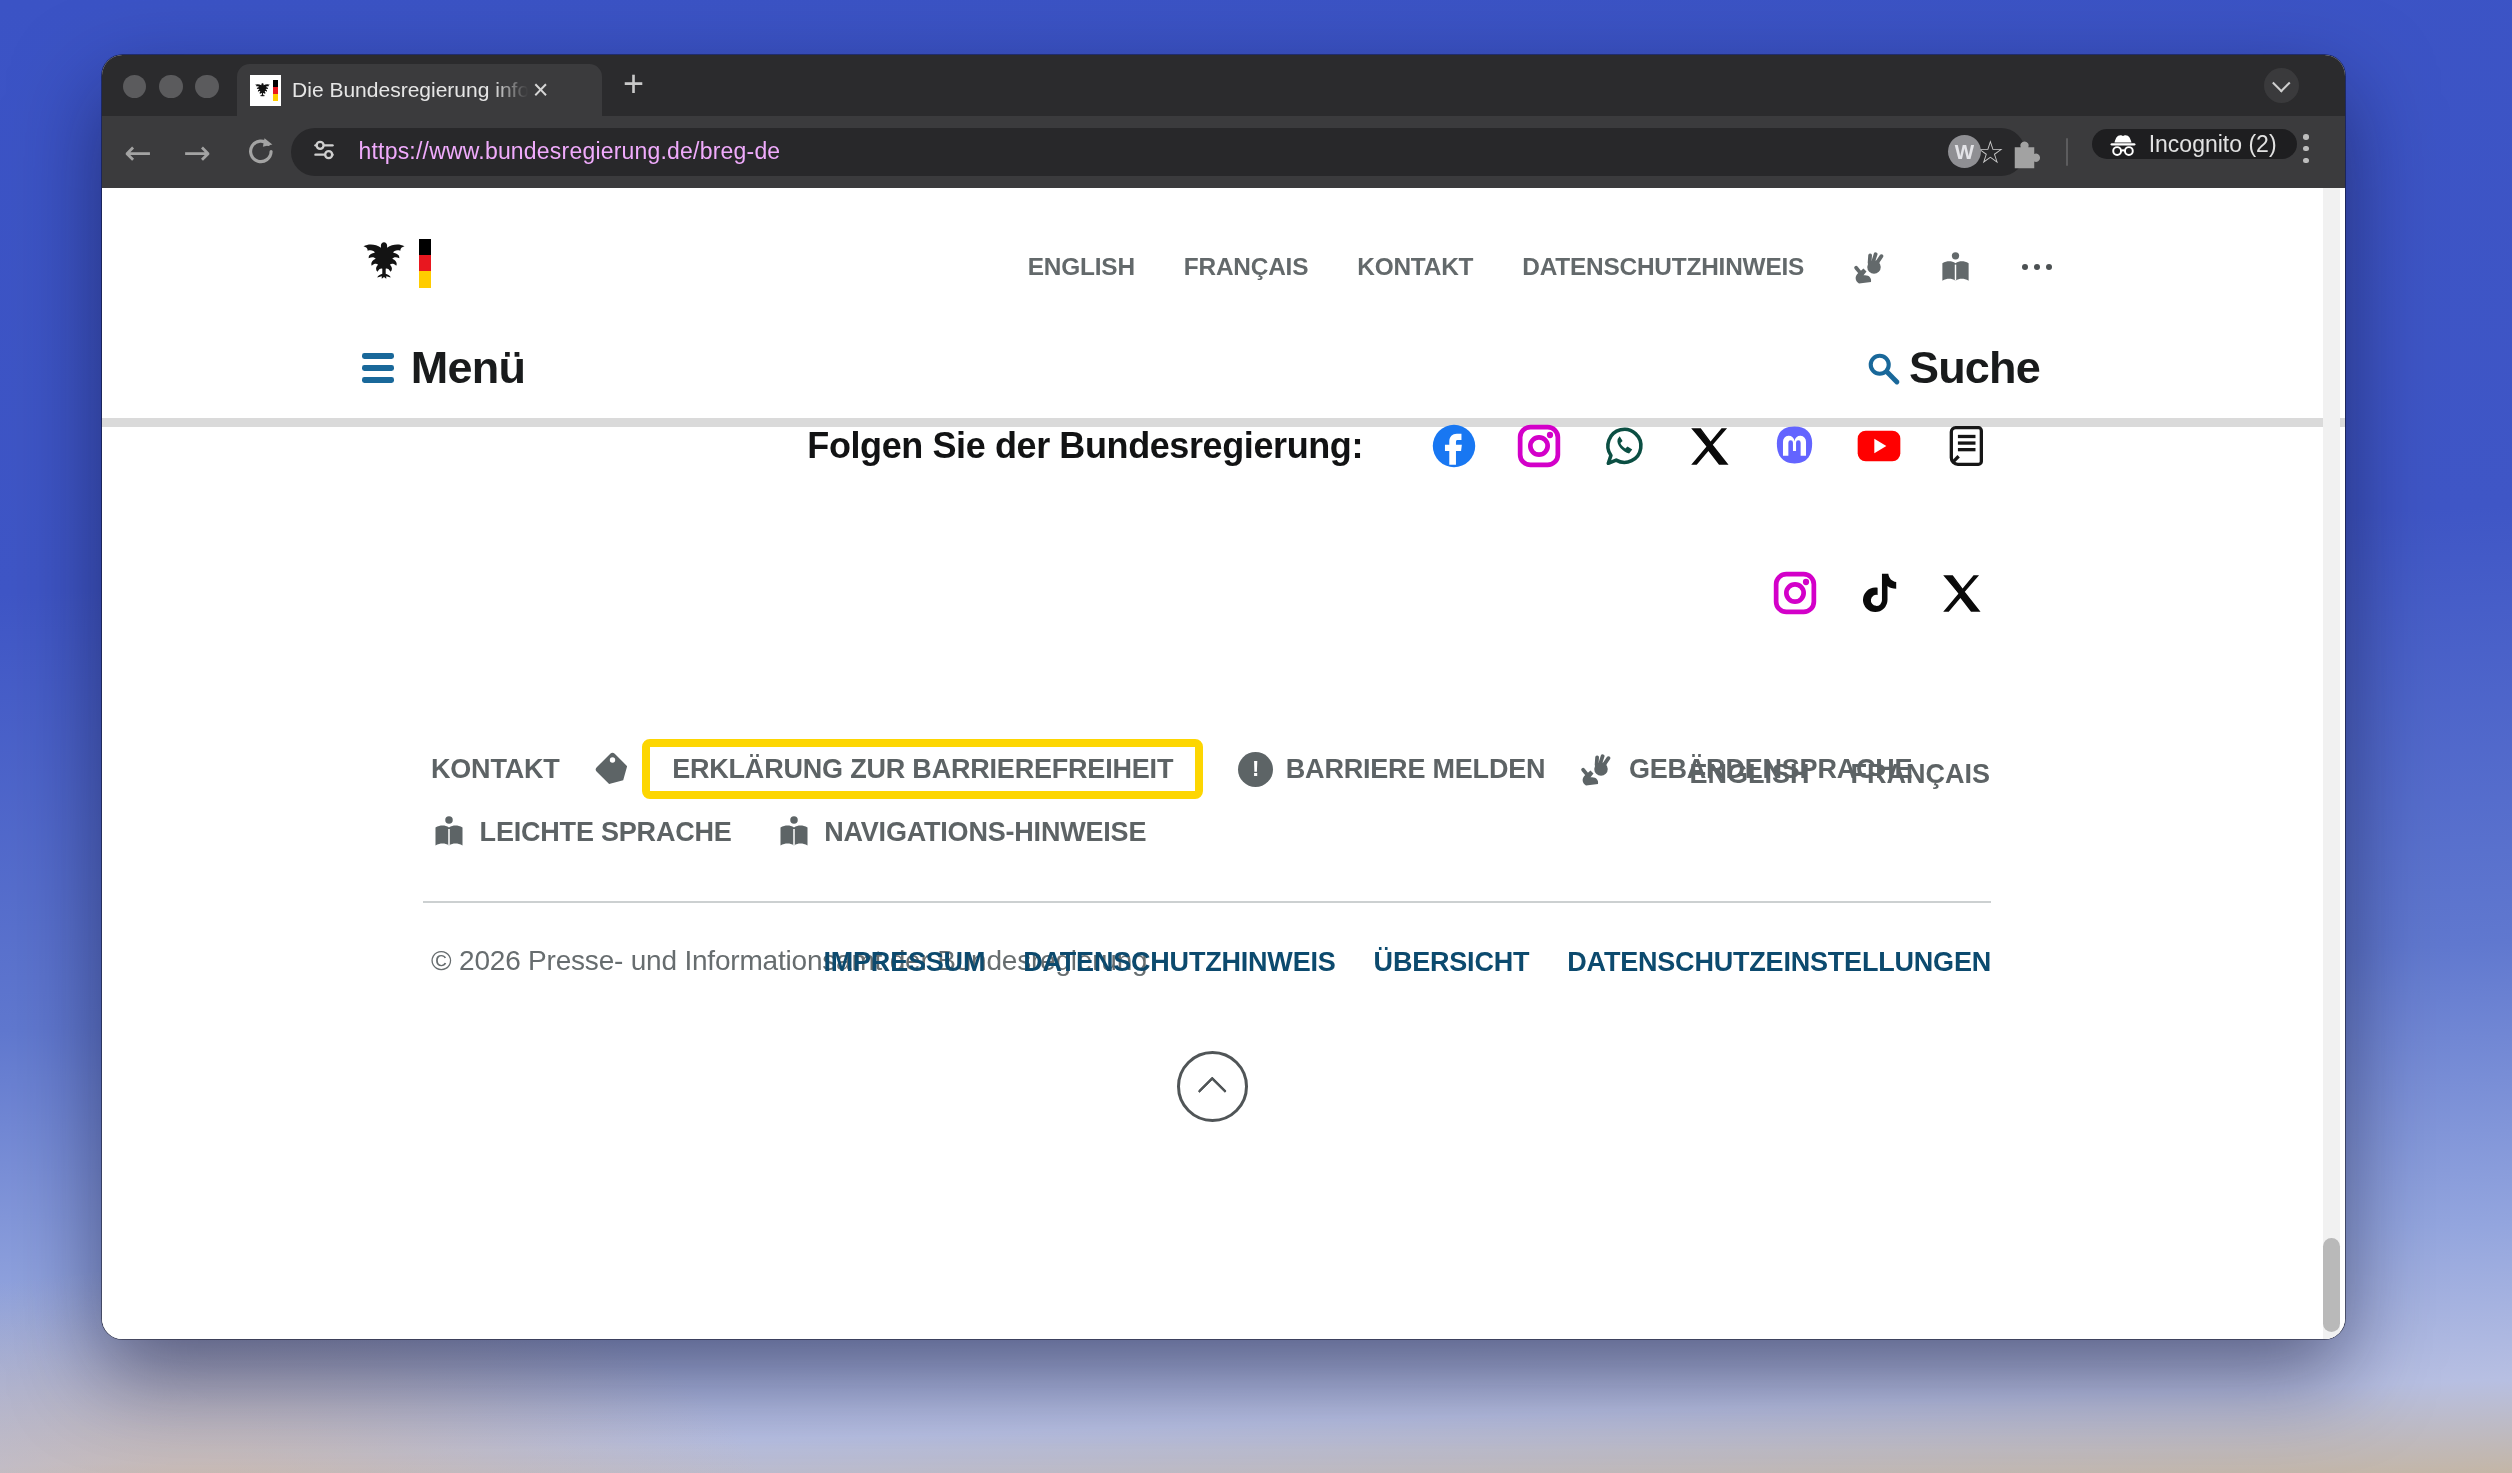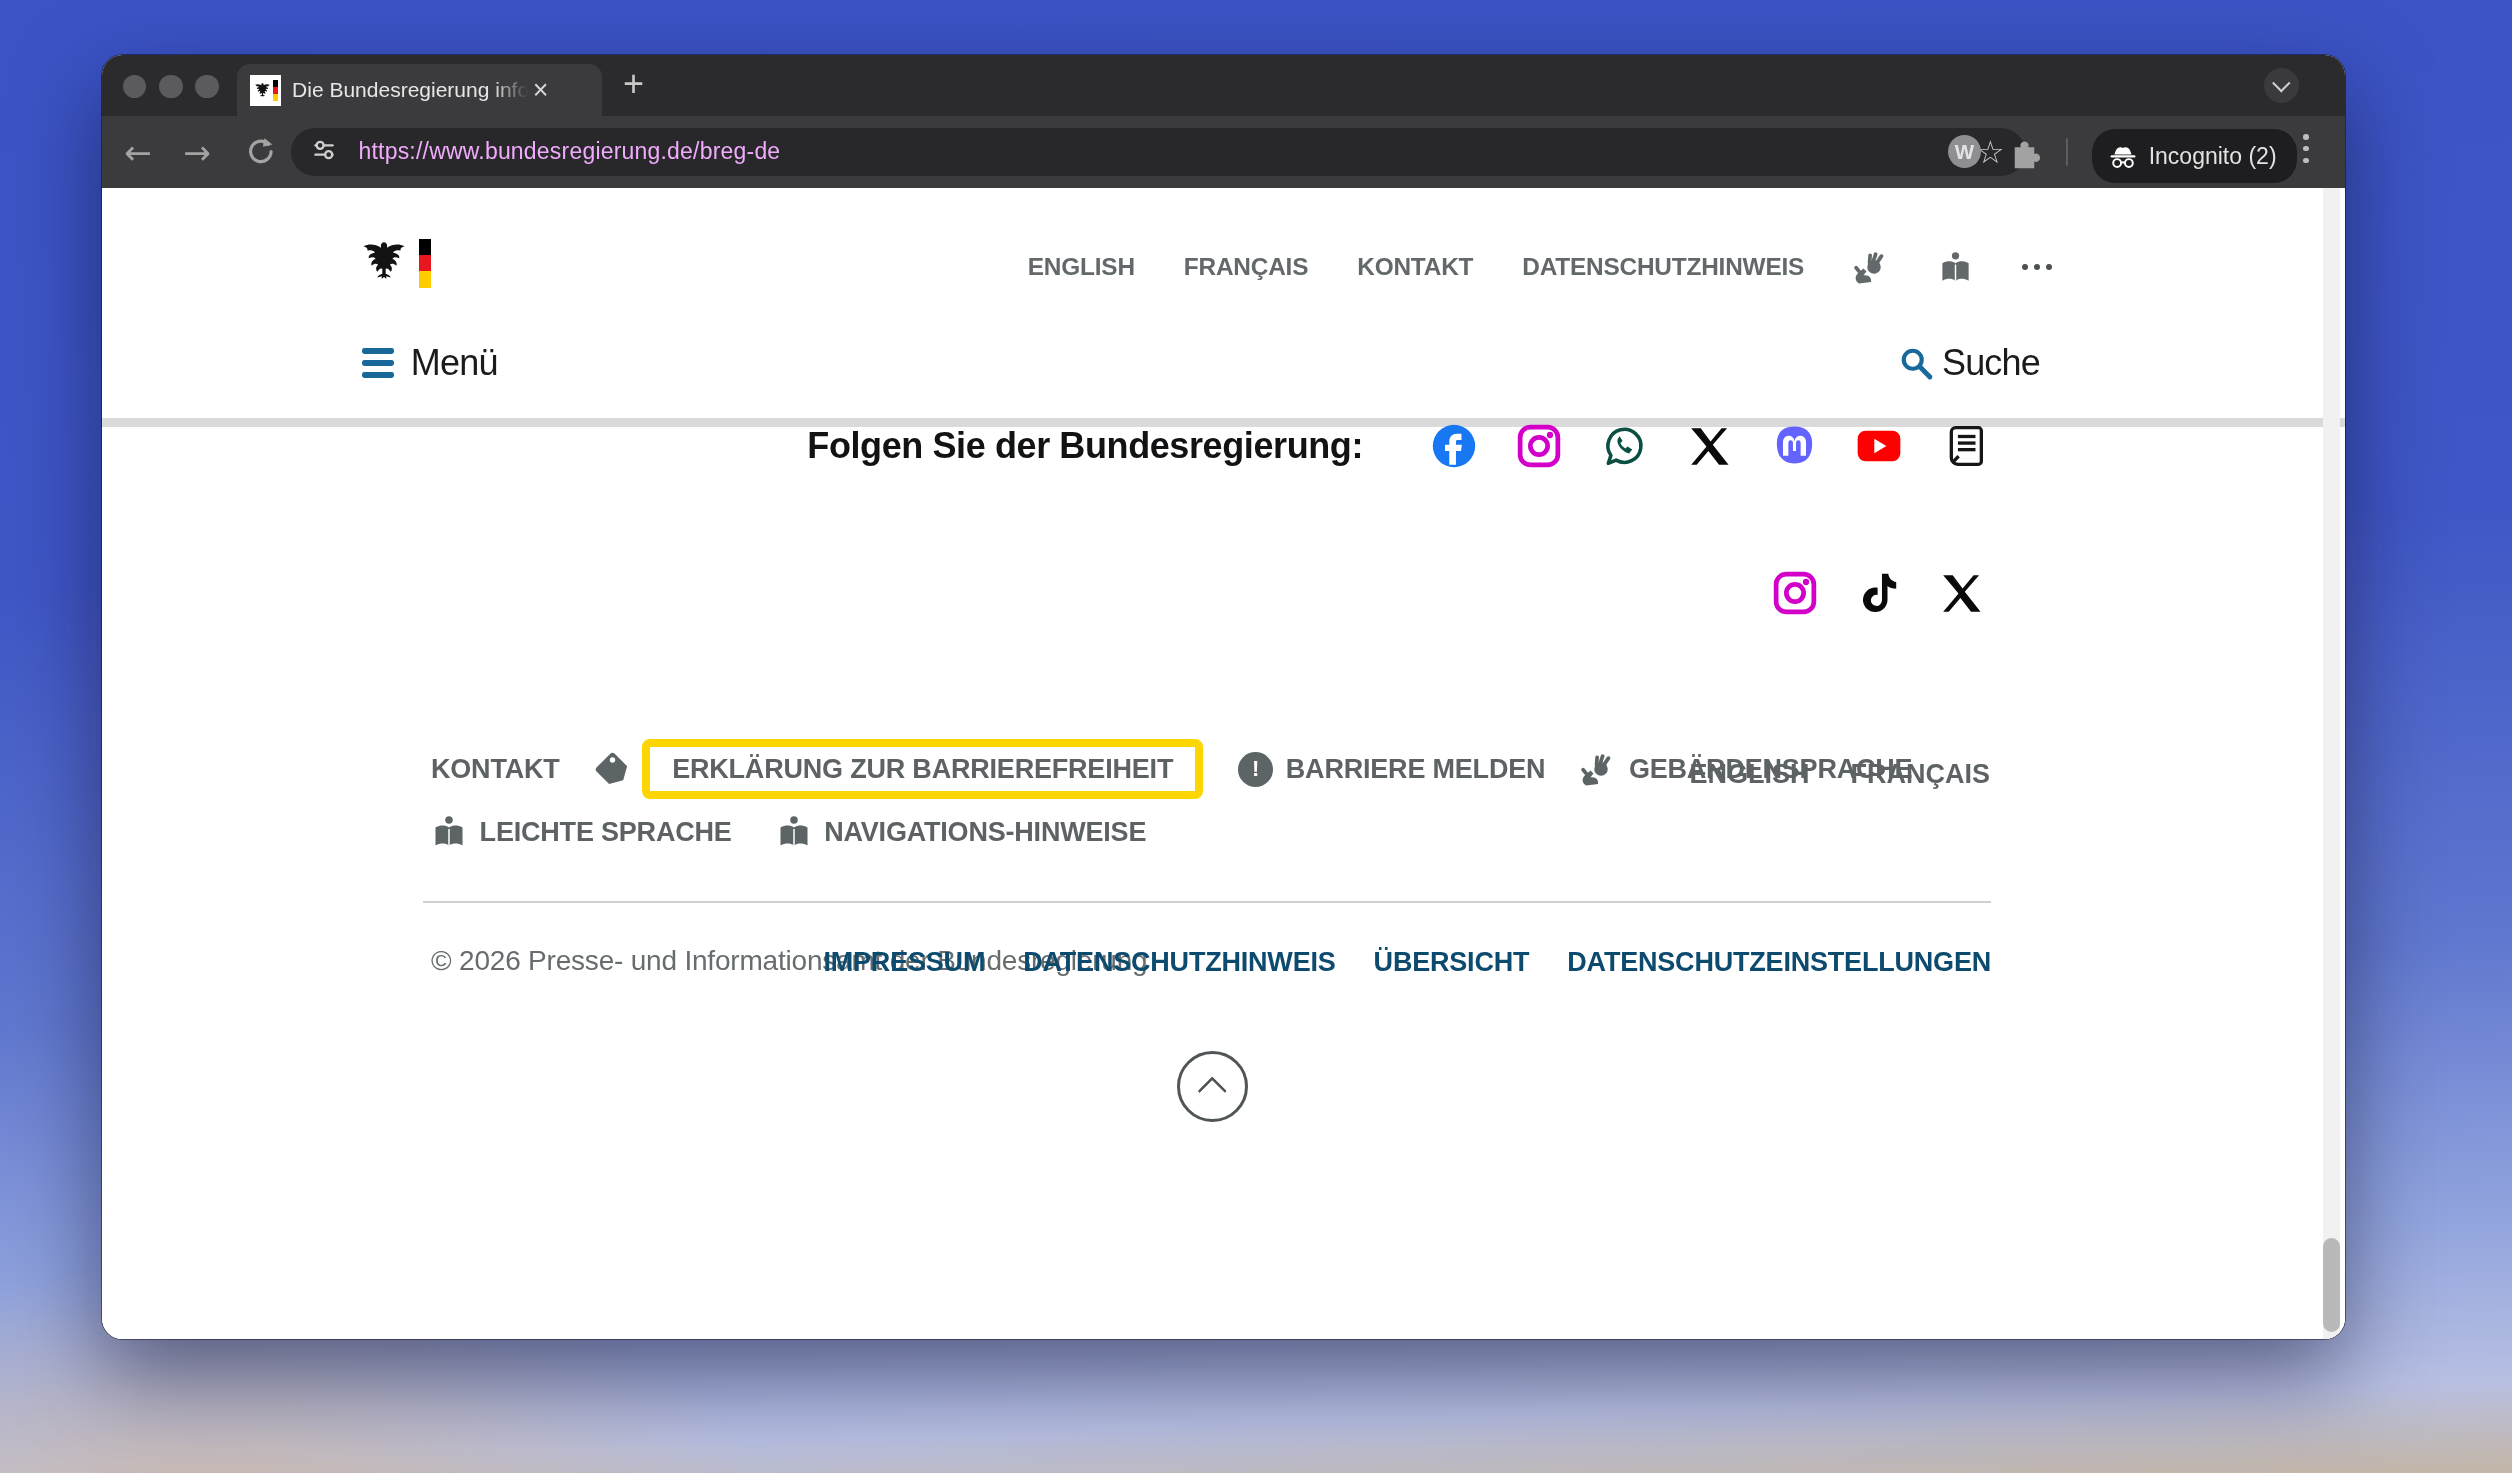--- a/index.html
+++ b/index.html
@@ -37,21 +37,21 @@
   .back{ margin-left:22px; } .fwd{ margin-left:31.5px; } .reload{ margin-left:33px; }
   .urlpill { position:absolute; left:189px; top:11.8px; width:1734px; height:48px; border-radius:24.4px; background:#28282a;
     display:flex; align-items:center; }
   .siteinfo { margin-left:19px; }
   .url-text { color:#f0abfc; font-size:23px; margin-left:20.5px; letter-spacing:0.2px; }
   .star { position:absolute; right:20.5px; top:6.3px; color:#c9c9c9; font-size:31.5px; font-family:"DejaVu Sans", sans-serif; }
   .ext-w { position:absolute; left:1846px; top:19px; width:33px; height:33px; border-radius:50%; background:#8f8f93;
     display:flex; align-items:center; justify-content:center; color:#e3e3e7; font-size:20.5px; font-weight:bold; }
   .puzzle { position:absolute; left:1906px; top:19.7px; }
   .vsep { position:absolute; left:1964px; top:22px; width:2.4px; height:28px; background:#5c5c5e; border-radius:1.6px; }
-  .incog { position:absolute; left:1990px; top:13.4px; height:54px; padding:0 20.5px 0 15.7px; border-radius:23px; background:#1e1e20;
+  .incog { position:absolute; left:1990px; top:13.4px; height:30px; padding:0 20.5px 0 15.7px; border-radius:23px; background:#1e1e20;
     display:flex; align-items:center; gap:11px; }
   .incog span { color:#e2e2e2; font-size:23px; }
   .kebab { position:absolute; left:2201px; top:18px; display:flex; flex-direction:column; gap:6.3px; }
   .kebab i { width:5.5px; height:5.5px; border-radius:50%; background:#bdbdbd; }
 
   
   .content { position:absolute; top:133px; left:0; right:0; bottom:0; background:#fff; }
 
   .logo { position:absolute; left:256px; top:49px; display:flex; align-items:flex-start; gap:9.4px; }
   .logo svg { width:52px; height:50px; }
@@ -59,21 +59,21 @@
   .flagbar i { flex:1; } .flagbar i:nth-child(1){background:#000}.flagbar i:nth-child(2){background:#e8171f}.flagbar i:nth-child(3){background:#fc0}
 
   .topnav { position:absolute; top:61px; right:293px; display:flex; align-items:center; gap:49px; }
   .topnav a { color:#63696b; font-size:24.4px; font-weight:bold; letter-spacing:-0.2px; text-decoration:none; }
   .topnav .gicon { color:#63696b; display:flex; }
   .hdots { display:flex; gap:5.5px; } .hdots i { width:6.3px; height:6.3px; border-radius:50%; background:#4c5153; }
 
   .menurow { position:absolute; top:154px; left:260px; display:flex; align-items:center; gap:17.3px; }
   .burger { display:flex; flex-direction:column; gap:6.3px; }
   .burger i { width:31.5px; height:5.5px; border-radius:2.4px; background:#19689a; }
-  .menurow b, .searchrow b { font-size:36px; font-weight:400; color:#191b1c; letter-spacing:-0.8px; }
+  .menurow b, .searchrow b { font-size:45px; font-weight:700; color:#191b1c; letter-spacing:-0.8px; }
   .searchrow { position:absolute; top:154px; right:305px; display:flex; align-items:center; gap:7.9px; }
 
   .headerband { position:absolute; top:230px; left:0; right:0; height:8.7px; background:#dadada; }
 
   .followrow { position:absolute; display:flex; align-items:center; }
   .followrow .flabel { font-size:36px; font-weight:600; color:#121314; letter-spacing:-0.4px; margin-right:28px; }
   .sicon { width:44px; height:44px; display:flex; align-items:center; justify-content:center; }
   .row-gov { top:236px; right:359px; gap:41px; }
   .row-kanzler { top:383px; right:362px; gap:39px; }
 

